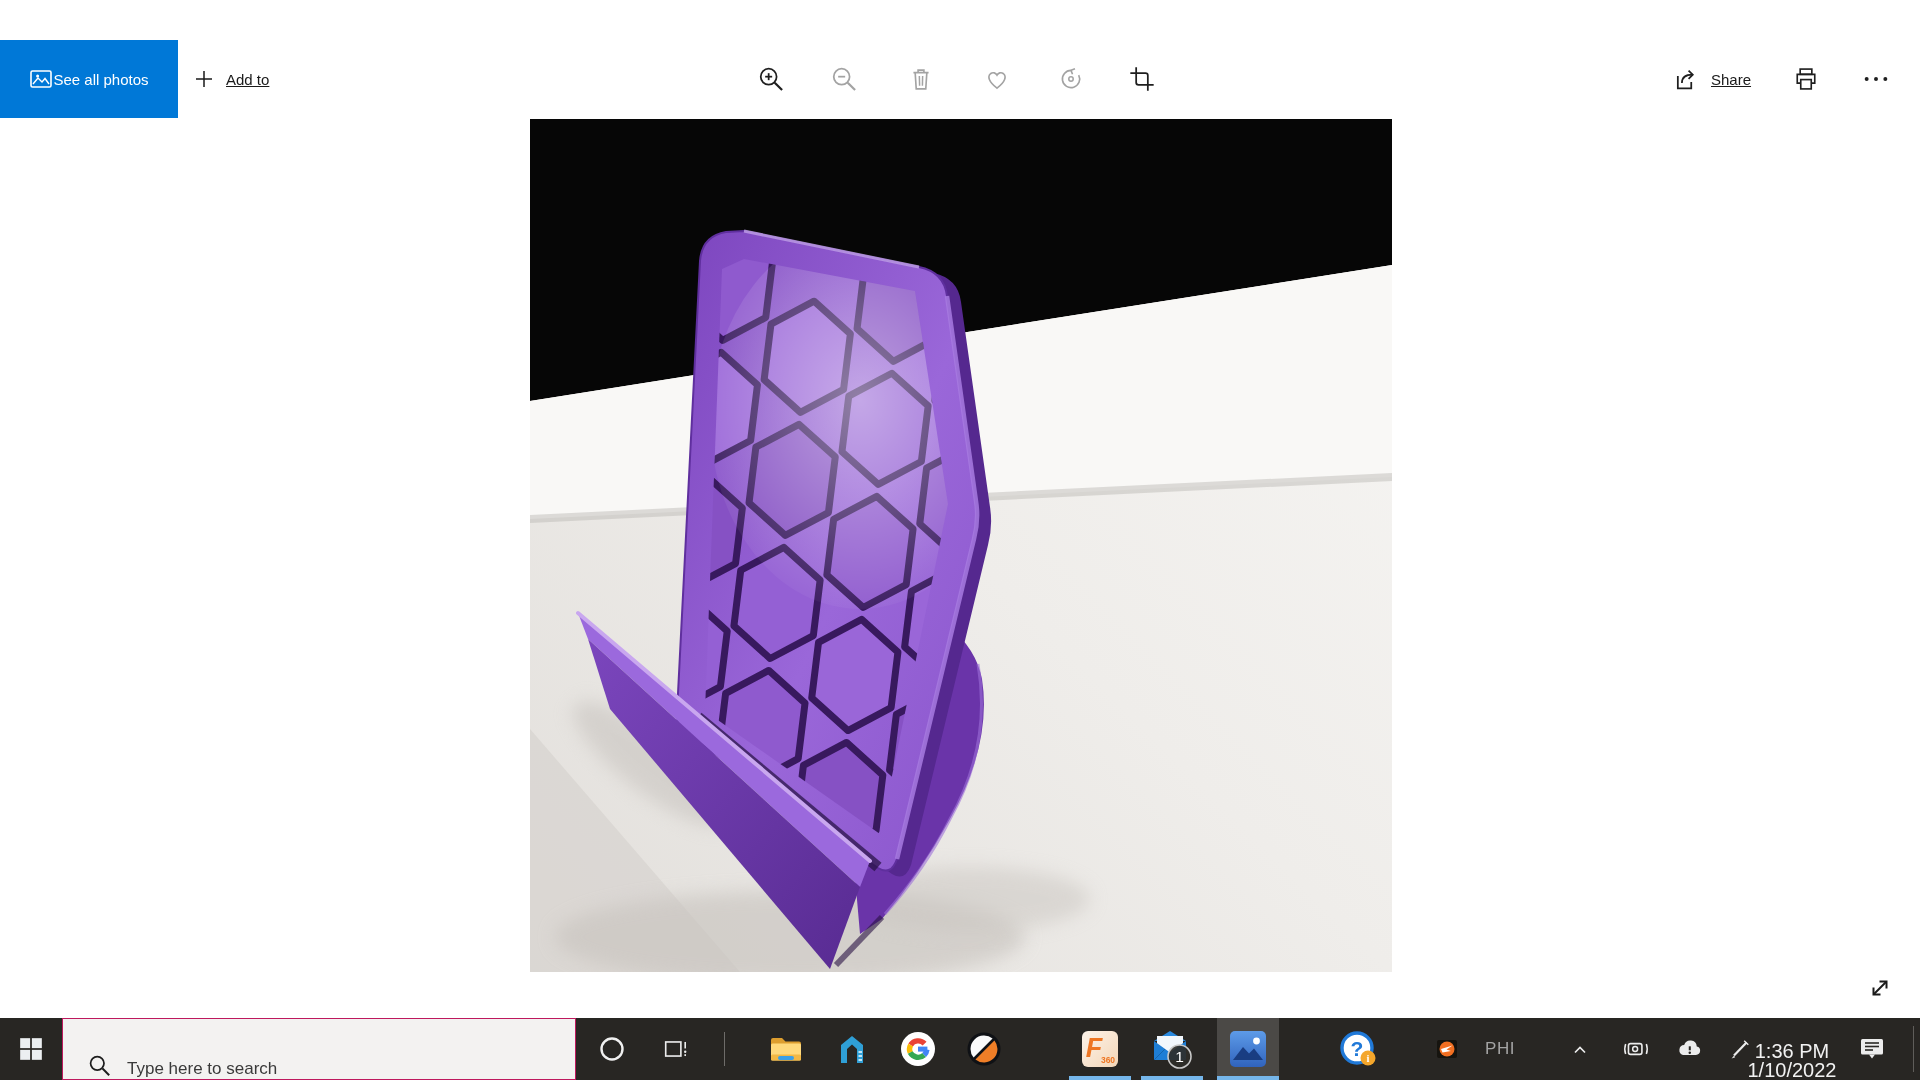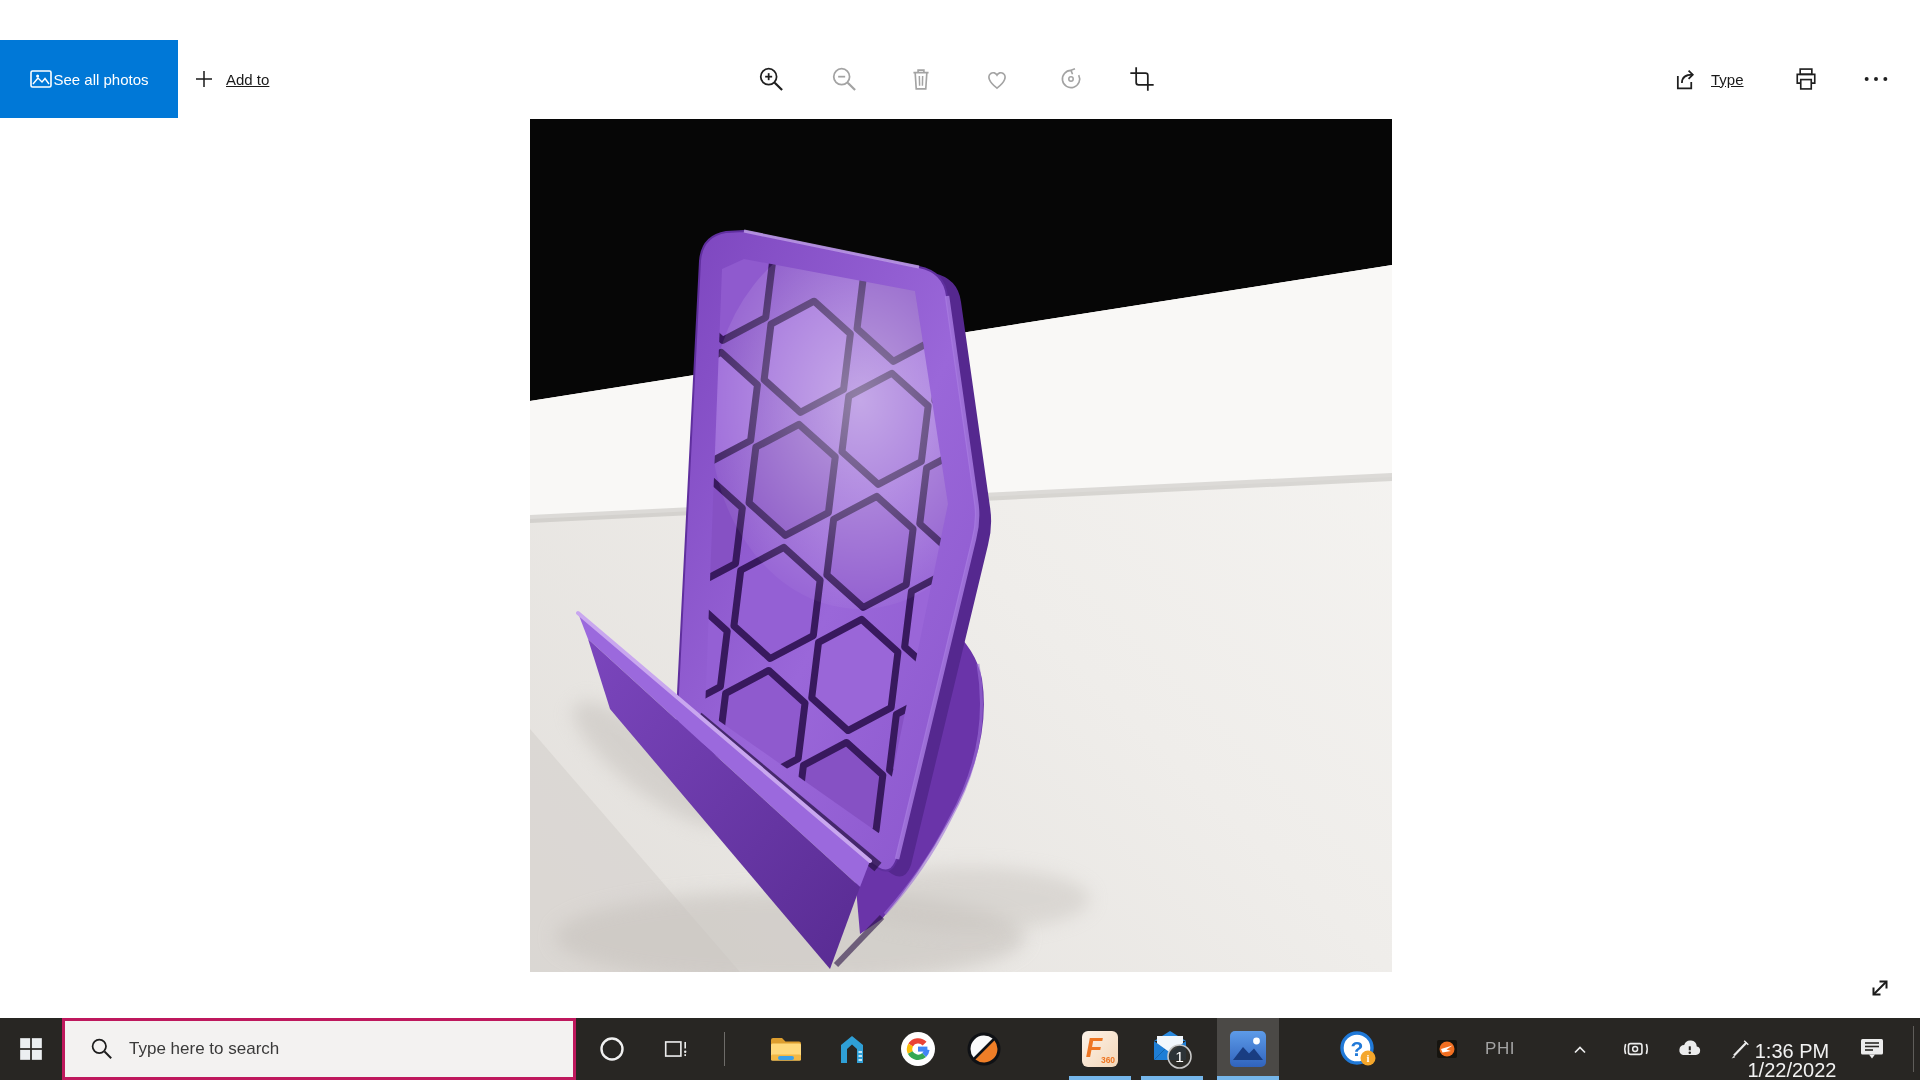--- a/index.html
+++ b/index.html
@@ -17,21 +17,21 @@
   .cbtn{position:absolute;top:0;height:78px;display:flex;align-items:center;justify-content:center;}
   .clabel{font-size:15px;color:#1a1a1a;text-decoration:underline;}
   
   .content{position:absolute;left:0;top:118px;width:1920px;height:900px;background:#ffffff;}
   .photo{position:absolute;left:530px;top:1px;width:862px;height:853px;}
   .expand{position:absolute;left:1862px;top:852px;width:36px;height:36px;display:flex;align-items:center;justify-content:center;}
   
   .taskbar{position:absolute;left:0;top:1018px;width:1920px;height:62px;background:#282623;}
   .tbtn{position:absolute;top:0;height:62px;display:flex;align-items:center;justify-content:center;}
   .searchbox{position:absolute;left:62px;top:0;width:514px;height:62px;background:#f3f2f1;
-             border:3px solid #be185d;box-sizing:border-box;display:flex;align-items:center;}
+             border:1px solid #be185d;box-sizing:border-box;display:flex;align-items:flex-end;}
   .searchtext{font-size:17px;color:#3a3a3a;margin-left:14px;}
   .sep{position:absolute;top:14px;width:1px;height:34px;background:#6e6c69;}
   .hl{position:absolute;left:1217px;top:0;width:62px;height:62px;background:#4b4946;}
   .uline{position:absolute;top:58px;height:4px;background:#75b6ea;}
   .traytext{font-size:17px;color:#a3a3a3;letter-spacing:.5px;}
   .clock{position:absolute;left:1742px;top:0;width:100px;height:62px;display:flex;flex-direction:column;
          align-items:center;justify-content:flex-end;color:#f2f2f2;font-size:20px;line-height:19px;}
   .showdesk{position:absolute;left:1913px;top:8px;width:1px;height:46px;background:#5f5d5a;}
   svg{display:block;}
 </style>
@@ -101,21 +101,21 @@
       </svg>
     </div>
 
 
     <div class="cbtn" style="left:1672px">
       <svg width="28" height="28" viewBox="0 0 24 24">
         <path d="M5,9.5 V20 H16.5 V14.5" fill="none" stroke="#1f1f1f" stroke-width="1.5"></path>
         <path d="M8.5,15.5 C8.5,10 12.5,8.3 17.5,8.3" fill="none" stroke="#1f1f1f" stroke-width="1.5"></path>
         <path d="M14.2,4.8 L17.8,8.3 L14.2,11.8" fill="none" stroke="#1f1f1f" stroke-width="1.5"></path>
       </svg>
-      <span class="clabel" style="margin-left:11px">Type</span>
+      <span class="clabel" style="margin-left:11px">Share</span>
     </div>
 
     <div class="cbtn" style="left:1792px">
       <svg width="28" height="28" viewBox="0 0 24 24">
         <rect x="7" y="3.5" width="10" height="4.5" fill="none" stroke="#1f1f1f" stroke-width="1.4"></rect>
         <path d="M7,15.5 H4.5 V8 H19.5 V15.5 H17" fill="none" stroke="#1f1f1f" stroke-width="1.4"></path>
         <rect x="7.5" y="12.5" width="9" height="8" fill="none" stroke="#1f1f1f" stroke-width="1.4"></rect>
       </svg>
     </div>
 
@@ -389,21 +389,21 @@
     <div class="tbtn" style="left:1718px;width:44px">
       <svg width="26" height="26" viewBox="0 0 26 26">
         <line x1="7" y1="19.5" x2="19.5" y2="6.5" stroke="#ececec" stroke-width="2.2"></line>
         <path d="M7,19.5 l-2.4,3 3.6,-1.2 Z" fill="#ececec"></path>
         <line x1="17.2" y1="4.8" x2="21.3" y2="8.8" stroke="#ececec" stroke-width="1.4"></line>
       </svg>
     </div>
 
     <div class="clock">
       <span>1:36 PM</span>
-      <span>1/22/2022</span>
+      <span>1/10/2022</span>
     </div>
 
     <div class="tbtn" style="left:1846px;width:52px">
       <svg width="26" height="26" viewBox="0 0 26 26">
         <rect x="2" y="3" width="22" height="15.5" rx="1.5" fill="#ececec"></rect>
         <polygon points="10,18.5 16,18.5 13,22.5" fill="#ececec"></polygon>
         <line x1="6" y1="7" x2="20" y2="7" stroke="#282623" stroke-width="1.6"></line>
         <line x1="6" y1="10.5" x2="20" y2="10.5" stroke="#282623" stroke-width="1.6"></line>
         <line x1="6" y1="14" x2="14" y2="14" stroke="#282623" stroke-width="1.6"></line>
       </svg>

